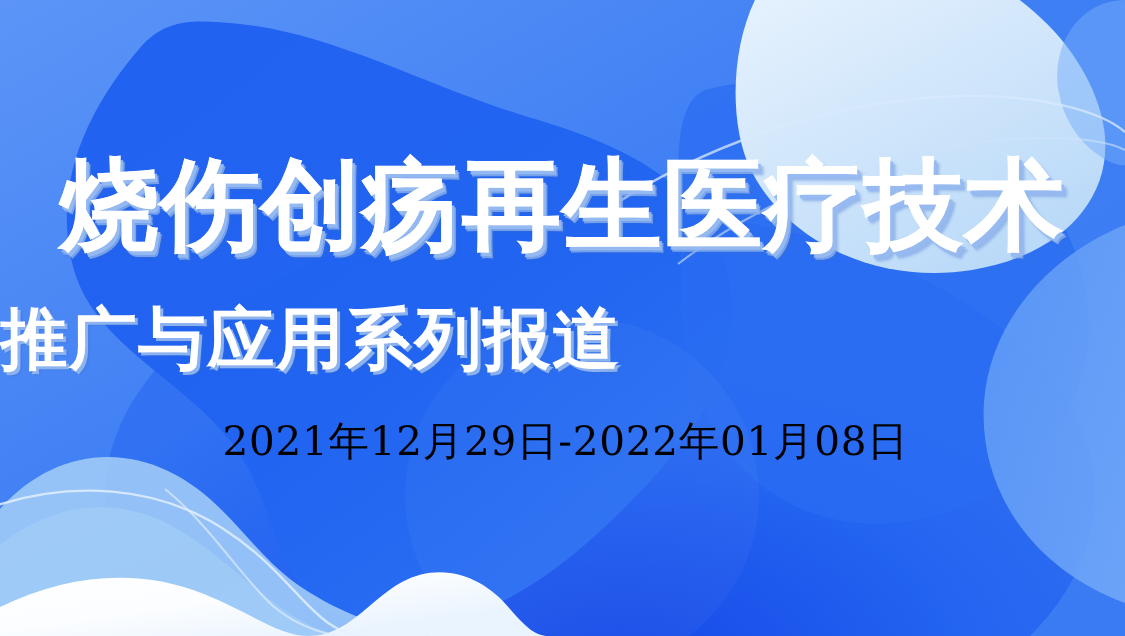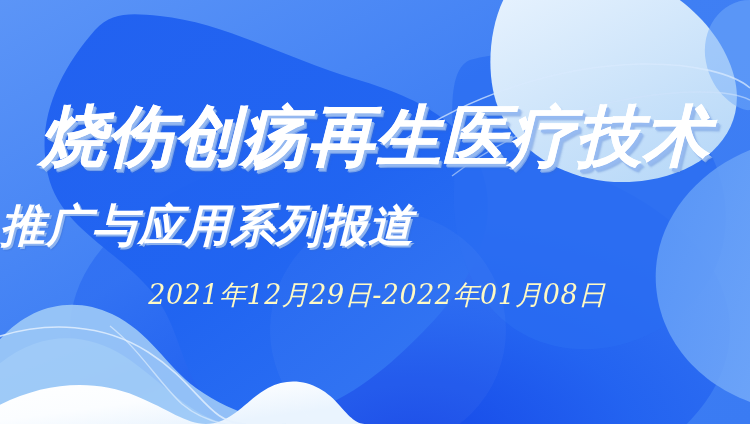--- a/index.html
+++ b/index.html
@@ -23,21 +23,20 @@
     width: 750px;
     height: 424px;
     display: block;
   }
   .text-layer {
     position: absolute;
     inset: 0;
     width: 750px;
     height: 424px;
     z-index: 5;
-    font-style: italic;
   }
   .main-title {
     position: absolute;
     left: 0;
     right: 0;
     top: 104px;
     text-align: center;
     font-size: 66px;
     line-height: 1;
     font-weight: 900;
@@ -70,21 +69,21 @@
   }
   .date-line {
     position: absolute;
     left: 4px;
     right: 0;
     top: 280px;
     text-align: center;
     font-size: 27px;
     line-height: 1.1;
     font-weight: 400;
-    color: #fef9c3;
+    color: #000000;
     letter-spacing: 0.5px;
     white-space: nowrap;
     font-family: "DejaVu Serif", "Liberation Serif", serif;
   }
 </style>
 </head>
 <body>
 
 <div id="banner">
 

